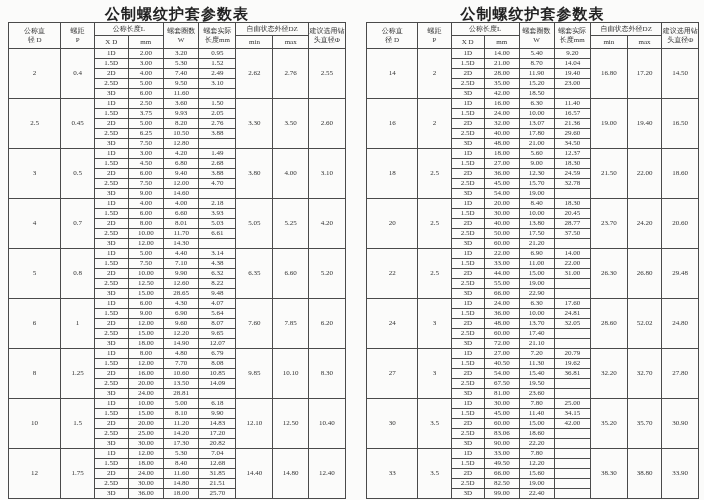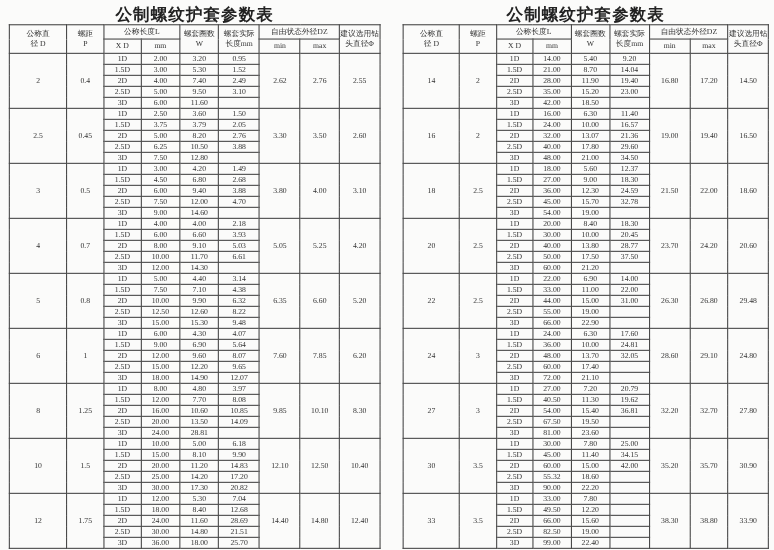--- a/index.html
+++ b/index.html
@@ -136,21 +136,21 @@
           <td>2.50</td>
           <td>3.60</td>
           <td>1.50</td>
           <td rowspan="5">3.30</td>
           <td rowspan="5">3.50</td>
           <td rowspan="5">2.60</td>
         </tr>
         <tr>
           <td>1.5D</td>
           <td>3.75</td>
-          <td>3.79</td>
+          <td>9.93</td>
           <td>2.05</td>
         </tr>
         <tr>
           <td>2D</td>
           <td>5.00</td>
           <td>8.20</td>
           <td>2.76</td>
         </tr>
         <tr>
           <td>2.5D</td>
@@ -212,21 +212,21 @@
         </tr>
         <tr>
           <td>1.5D</td>
           <td>6.00</td>
           <td>6.60</td>
           <td>3.93</td>
         </tr>
         <tr>
           <td>2D</td>
           <td>8.00</td>
-          <td>9.10</td>
+          <td>8.01</td>
           <td>5.03</td>
         </tr>
         <tr>
           <td>2.5D</td>
           <td>10.00</td>
           <td>11.70</td>
           <td>6.61</td>
         </tr>
         <tr>
           <td>3D</td>
@@ -259,21 +259,21 @@
         </tr>
         <tr>
           <td>2.5D</td>
           <td>12.50</td>
           <td>12.60</td>
           <td>8.22</td>
         </tr>
         <tr>
           <td>3D</td>
           <td>15.00</td>
-          <td>15.30</td>
+          <td>28.65</td>
           <td>9.48</td>
         </tr>
         <tr>
           <td rowspan="5">6</td>
           <td rowspan="5">1</td>
           <td>1D</td>
           <td>6.00</td>
           <td>4.30</td>
           <td>4.07</td>
           <td rowspan="5">7.60</td>
@@ -303,21 +303,21 @@
           <td>18.00</td>
           <td>14.90</td>
           <td>12.07</td>
         </tr>
         <tr>
           <td rowspan="5">8</td>
           <td rowspan="5">1.25</td>
           <td>1D</td>
           <td>8.00</td>
           <td>4.80</td>
-          <td>3.97</td>
+          <td>6.79</td>
           <td rowspan="5">9.85</td>
           <td rowspan="5">10.10</td>
           <td rowspan="5">8.30</td>
         </tr>
         <tr>
           <td>1.5D</td>
           <td>12.00</td>
           <td>7.70</td>
           <td>8.08</td>
         </tr>
@@ -388,21 +388,21 @@
         <tr>
           <td>1.5D</td>
           <td>18.00</td>
           <td>8.40</td>
           <td>12.68</td>
         </tr>
         <tr>
           <td>2D</td>
           <td>24.00</td>
           <td>11.60</td>
-          <td>28.69</td>
+          <td>31.85</td>
         </tr>
         <tr>
           <td>2.5D</td>
           <td>30.00</td>
           <td>14.80</td>
           <td>21.51</td>
         </tr>
         <tr>
           <td>3D</td>
           <td>36.00</td>
@@ -636,21 +636,21 @@
           <td></td>
         </tr>
         <tr>
           <td rowspan="5">24</td>
           <td rowspan="5">3</td>
           <td>1D</td>
           <td>24.00</td>
           <td>6.30</td>
           <td>17.60</td>
           <td rowspan="5">28.60</td>
-          <td rowspan="5">29.10</td>
+          <td rowspan="5">52.02</td>
           <td rowspan="5">24.80</td>
         </tr>
         <tr>
           <td>1.5D</td>
           <td>36.00</td>
           <td>10.00</td>
           <td>24.81</td>
         </tr>
         <tr>
           <td>2D</td>
@@ -723,21 +723,21 @@
           <td>34.15</td>
         </tr>
         <tr>
           <td>2D</td>
           <td>60.00</td>
           <td>15.00</td>
           <td>42.00</td>
         </tr>
         <tr>
           <td>2.5D</td>
-          <td>55.32</td>
+          <td>83.06</td>
           <td>18.60</td>
           <td></td>
         </tr>
         <tr>
           <td>3D</td>
           <td>90.00</td>
           <td>22.20</td>
           <td></td>
         </tr>
         <tr>

